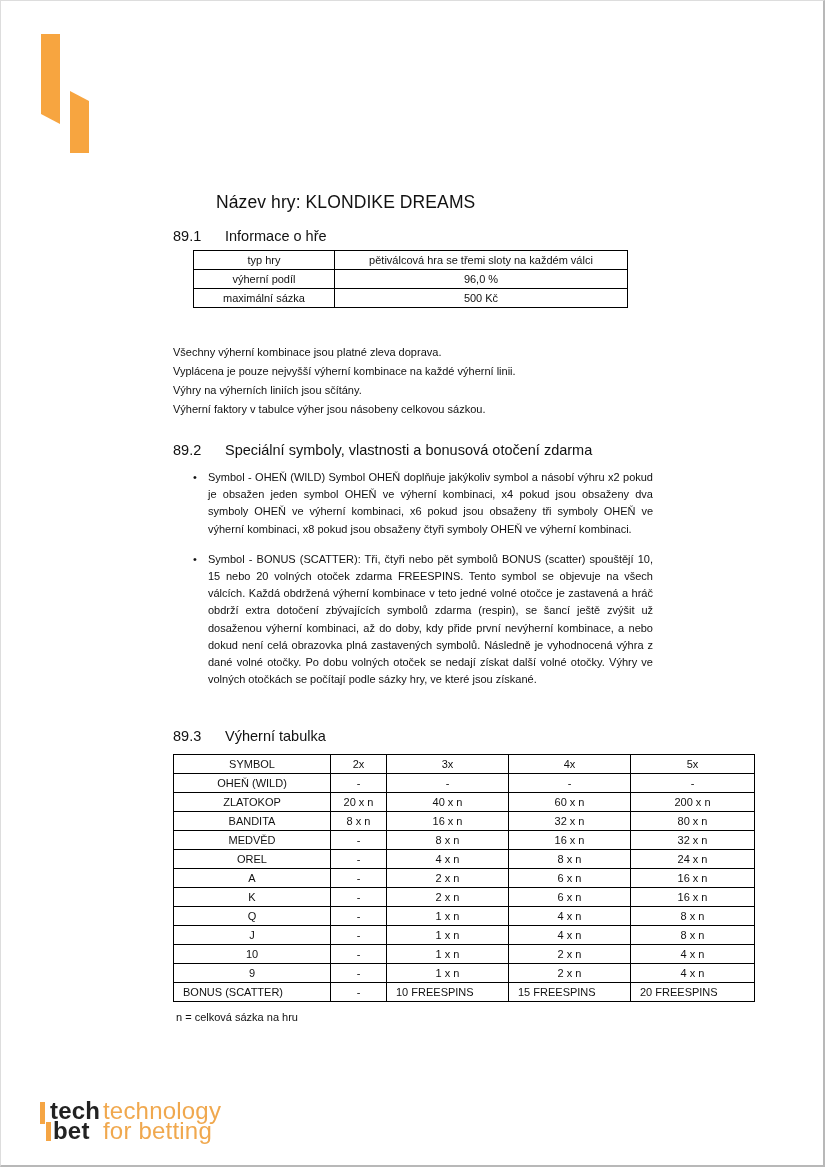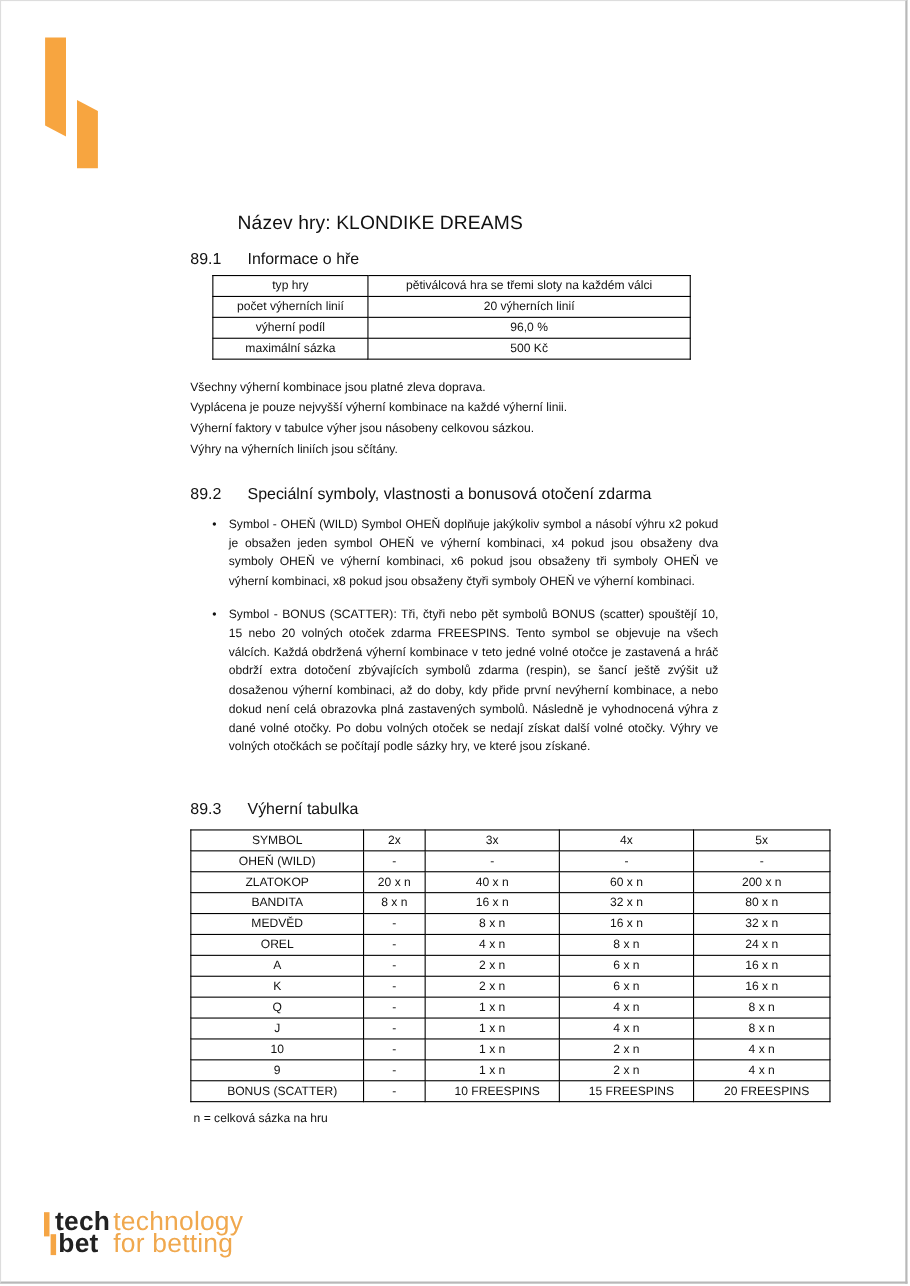--- a/index.html
+++ b/index.html
@@ -30,21 +30,21 @@
     .bullet .dot { position: absolute; left: 0; top: 0; }
     .pay-table {
       position: absolute; left: 173px; top: 754px; border-collapse: collapse; font-size: 11px;
     }
     .pay-table td { border: 1px solid #000; height: 18px; line-height: 18px; text-align: center; padding: 0; }
     .pay-table td.c0 { width: 147px; }
     .pay-table td.c1 { width: 55px; }
     .pay-table td.c2 { width: 112px; }
     .pay-table td.c3 { width: 112px; }
     .pay-table td.c4 { width: 114px; }
-    .pay-table td.left { text-align: center; padding-left: 9px; }
+    .pay-table td.left { text-align: left; padding-left: 9px; }
     .note { position: absolute; left: 176px; top: 1011px; font-size: 11px; }
     .footer-logo { position: absolute; left: 40px; top: 1099px; width: 200px; height: 46px; }
     .footer-logo .bar1 { position: absolute; left: 0; top: 3px; width: 5px; height: 22px; background: #f5a544; }
     .footer-logo .bar2 { position: absolute; left: 6px; top: 23px; width: 5px; height: 19px; background: #f5a544; }
     .footer-logo .w { position: absolute; font-size: 24px; line-height: 20px; font-weight: bold; letter-spacing: 0.2px; }
     .footer-logo .tech { left: 10px; top: 2px; color: #222; }
     .footer-logo .bet { left: 13px; top: 22px; color: #222; }
     .footer-logo .technology { left: 63px; top: 2px; color: #f0a84e; font-weight: normal; text-align: right; }
     .footer-logo .forbetting { left: 63px; top: 22px; color: #f0a84e; font-weight: normal; }
   </style>
@@ -64,39 +64,35 @@
   <span class="num">89.1</span><span>Informace o hře</span>
 </div>
 
 <table class="info-table">
   <tbody>
       <tr>
     <td class="k">typ hry</td>
     <td class="v">pětiválcová hra se třemi sloty na každém válci</td>
   </tr>
   <tr>
-    <td class="k">počet výherních linií</td>
-    <td class="v">20 výherních linií</td>
-  </tr>
-  <tr>
     <td class="k">výherní podíl</td>
     <td class="v">96,0 %</td>
   </tr>
   <tr>
     <td class="k">maximální sázka</td>
     <td class="v">500 Kč</td>
   </tr>
 </tbody>
   </table>
 
 <div class="para" style="top:343px;">
   <div>Všechny výherní kombinace jsou platné zleva doprava.</div>
   <div>Vyplácena je pouze nejvyšší výherní kombinace na každé výherní linii.</div>
+  <div>Výhry na výherních liniích jsou sčítány.</div>
   <div>Výherní faktory v tabulce výher jsou násobeny celkovou sázkou.</div>
-  <div>Výhry na výherních liniích jsou sčítány.</div>
 </div>
 
 <div class="section-heading" style="left:173px; top:442px;">
   <span class="num">89.2</span><span>Speciální symboly, vlastnosti a bonusová otočení zdarma</span>
 </div>
 
 <div class="bullets" style="top:469px;">
   <div class="bullet">
     <span class="dot">•</span>
     <span>Symbol - OHEŇ (WILD) Symbol OHEŇ doplňuje jakýkoliv symbol a násobí výhru x2 pokud je obsažen jeden symbol OHEŇ ve výherní kombinaci, x4 pokud jsou obsaženy dva symboly OHEŇ ve výherní kombinaci, x6 pokud jsou obsaženy tři symboly OHEŇ ve výherní kombinaci, x8 pokud jsou obsaženy čtyři symboly OHEŇ ve výherní kombinaci.</span>

